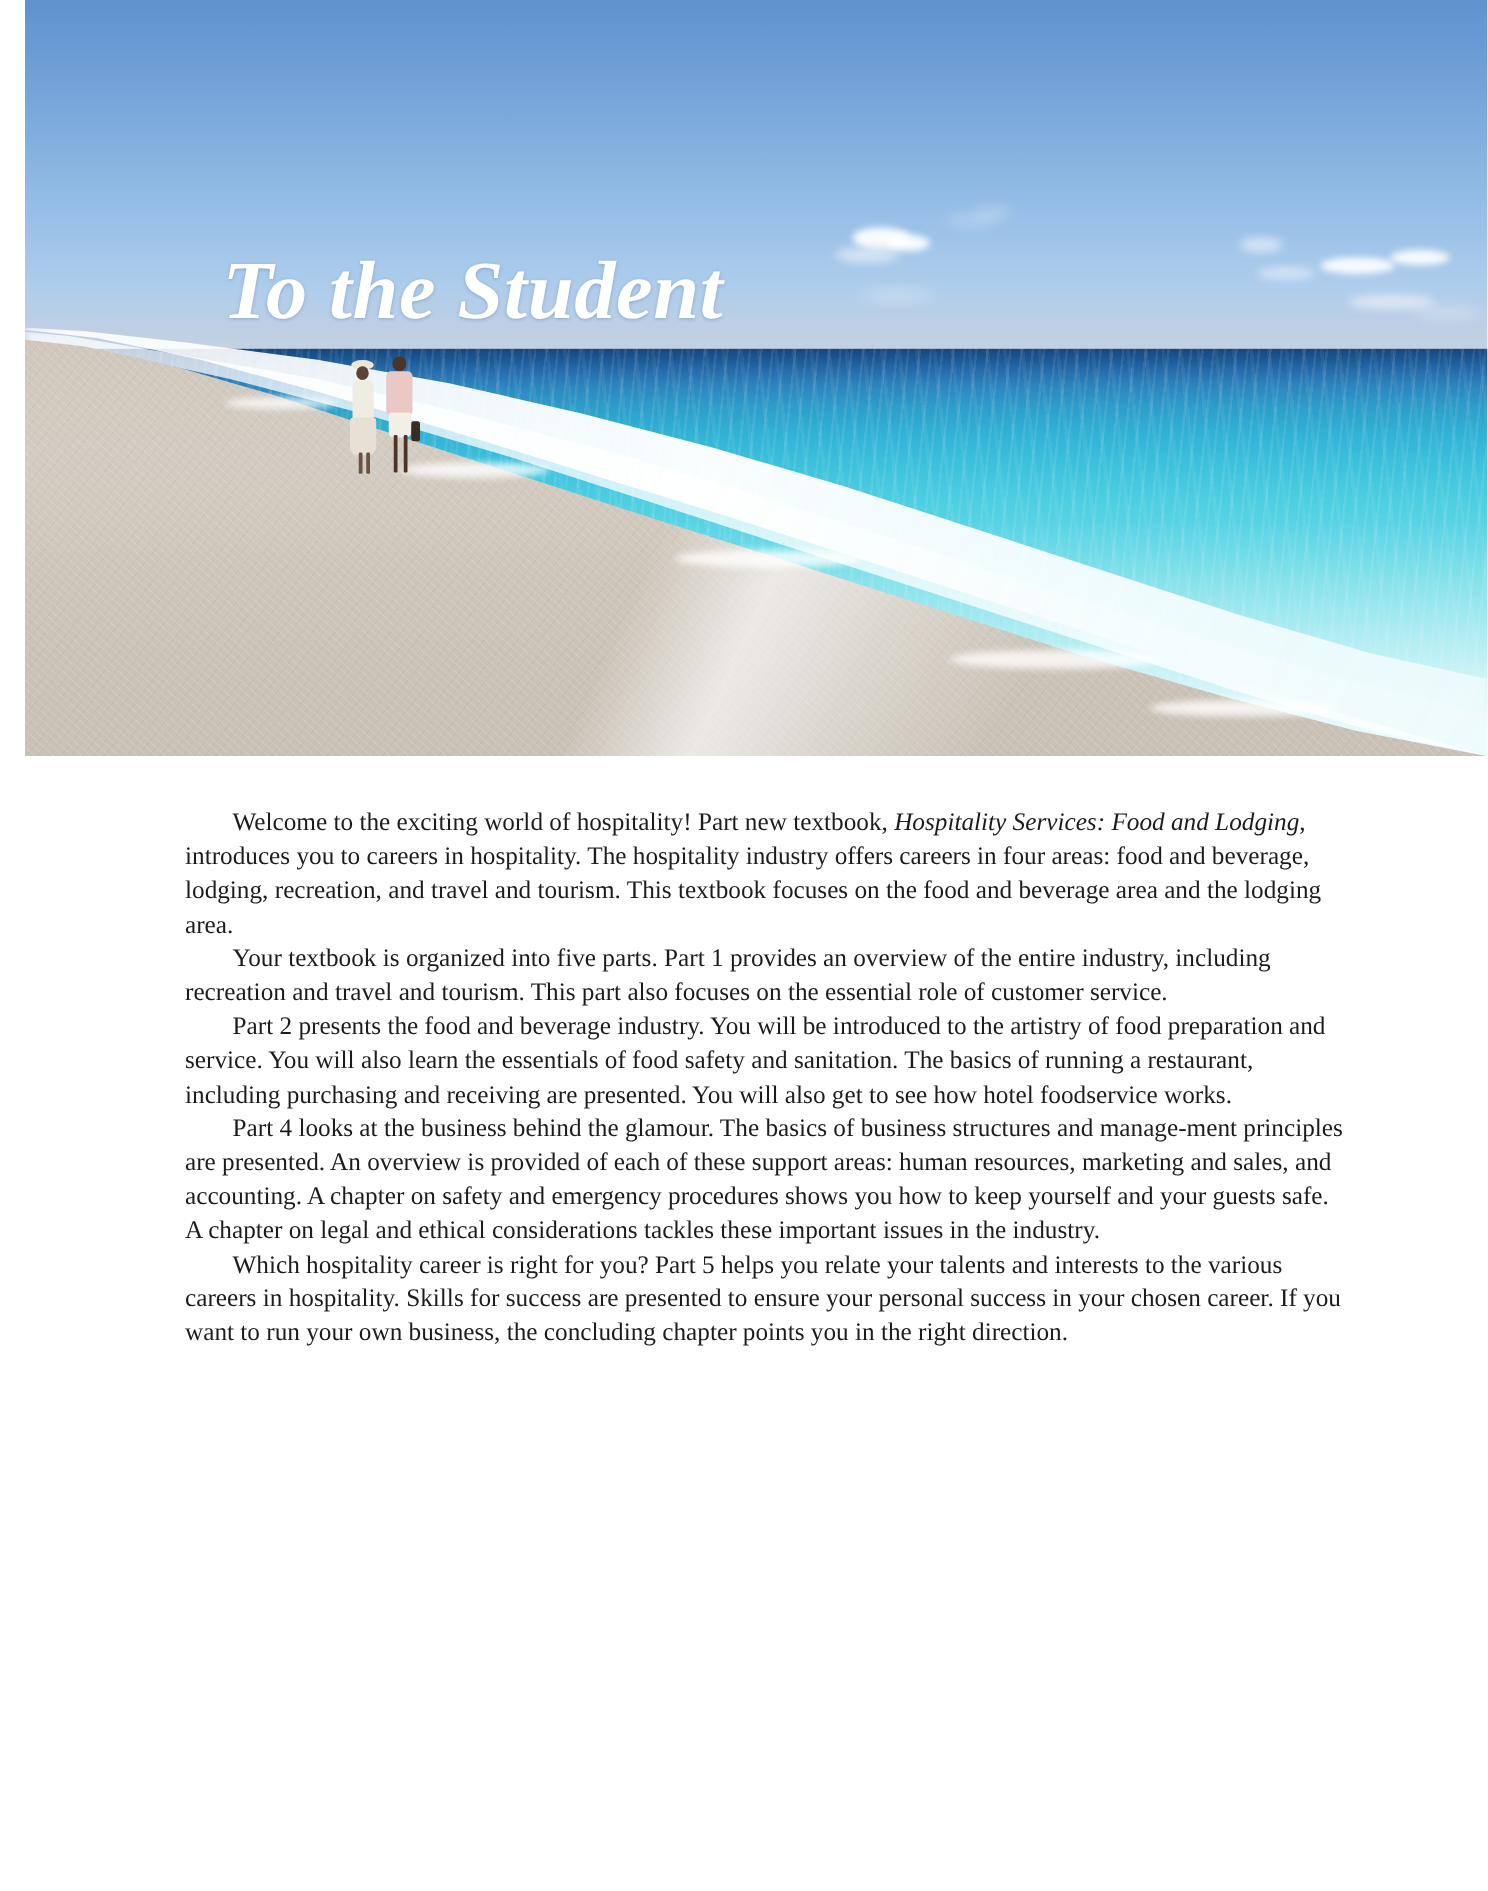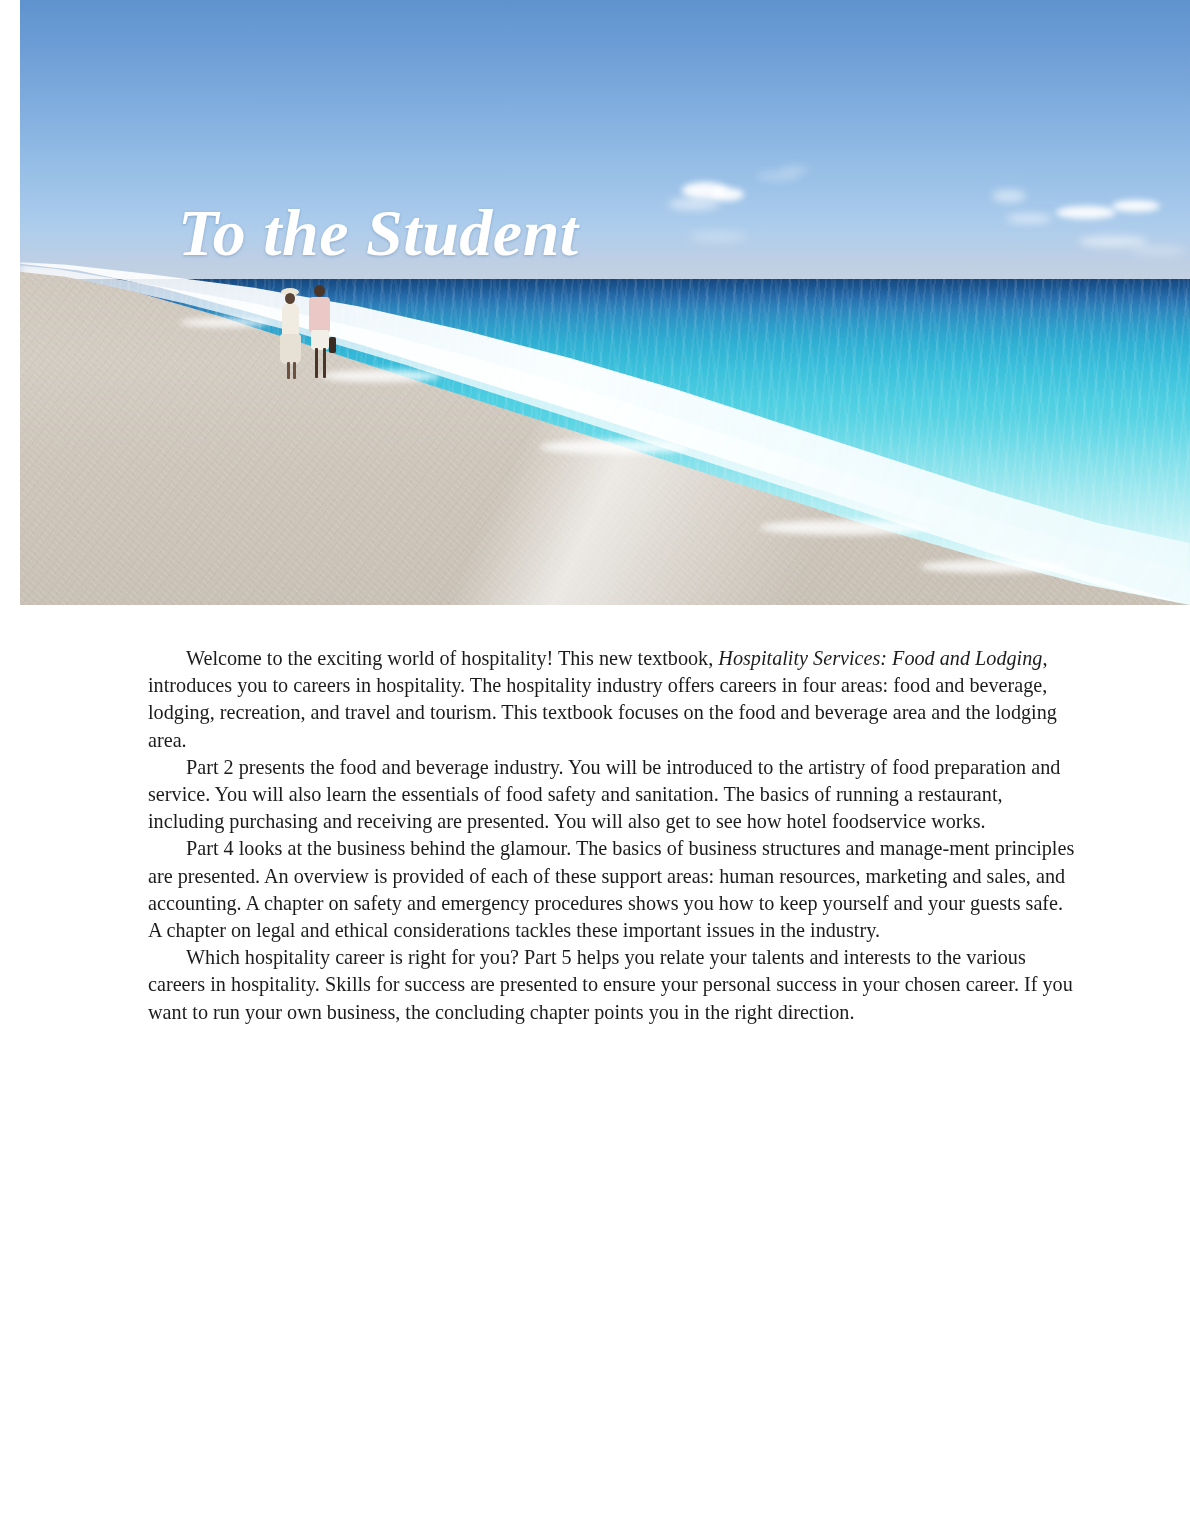--- a/index.html
+++ b/index.html
@@ -245,17 +245,18 @@
         <div class="torso" style="left:24px; top:52px; width:7px; height:16px; background:#3a2c22; border-radius:2px;"></div>
       </div>
     </div>
 
   </div>
 
   <div class="page-title">To the Student</div>
 </div>
 
 <div class="body-copy">
-    <p><span>Welcome to the exciting world of hospitality! This new textbook, </span><em>Hospitality Services: Food and Lodging</em><span>, introduces you to careers in hospitality. The hospitality industry offers careers in four areas: food and beverage, lodging, recreation, and travel and tourism. This textbook focuses on the food and beverage area and the lodging area.</span></p>
+    <p><span>Welcome to the exciting world of hospitality! Part new textbook, </span><em>Hospitality Services: Food and Lodging</em><span>, introduces you to careers in hospitality. The hospitality industry offers careers in four areas: food and beverage, lodging, recreation, and travel and tourism. This textbook focuses on the food and beverage area and the lodging area.</span></p>
+    <p><span>Your textbook is organized into five parts. Part 1 provides an overview of the entire industry, including recreation and travel and tourism. This part also focuses on the essential role of customer service.</span></p>
     <p><span>Part 2 presents the food and beverage industry. You will be introduced to the artistry of food preparation and service. You will also learn the essentials of food safety and sanitation. The basics of running a restaurant, including purchasing and receiving are presented. You will also get to see how hotel foodservice works.</span></p>
     <p><span>Part 4 looks at the business behind the glamour. The basics of business structures and manage-ment principles are presented. An overview is provided of each of these support areas: human resources, marketing and sales, and accounting. A chapter on safety and emergency procedures shows you how to keep yourself and your guests safe. A chapter on legal and ethical considerations tackles these important issues in the industry.</span></p>
     <p><span>Which hospitality career is right for you? Part 5 helps you relate your talents and interests to the various careers in hospitality. Skills for success are presented to ensure your personal success in your chosen career. If you want to run your own business, the concluding chapter points you in the right direction.</span></p>
   </div>
 
 </body></html>

